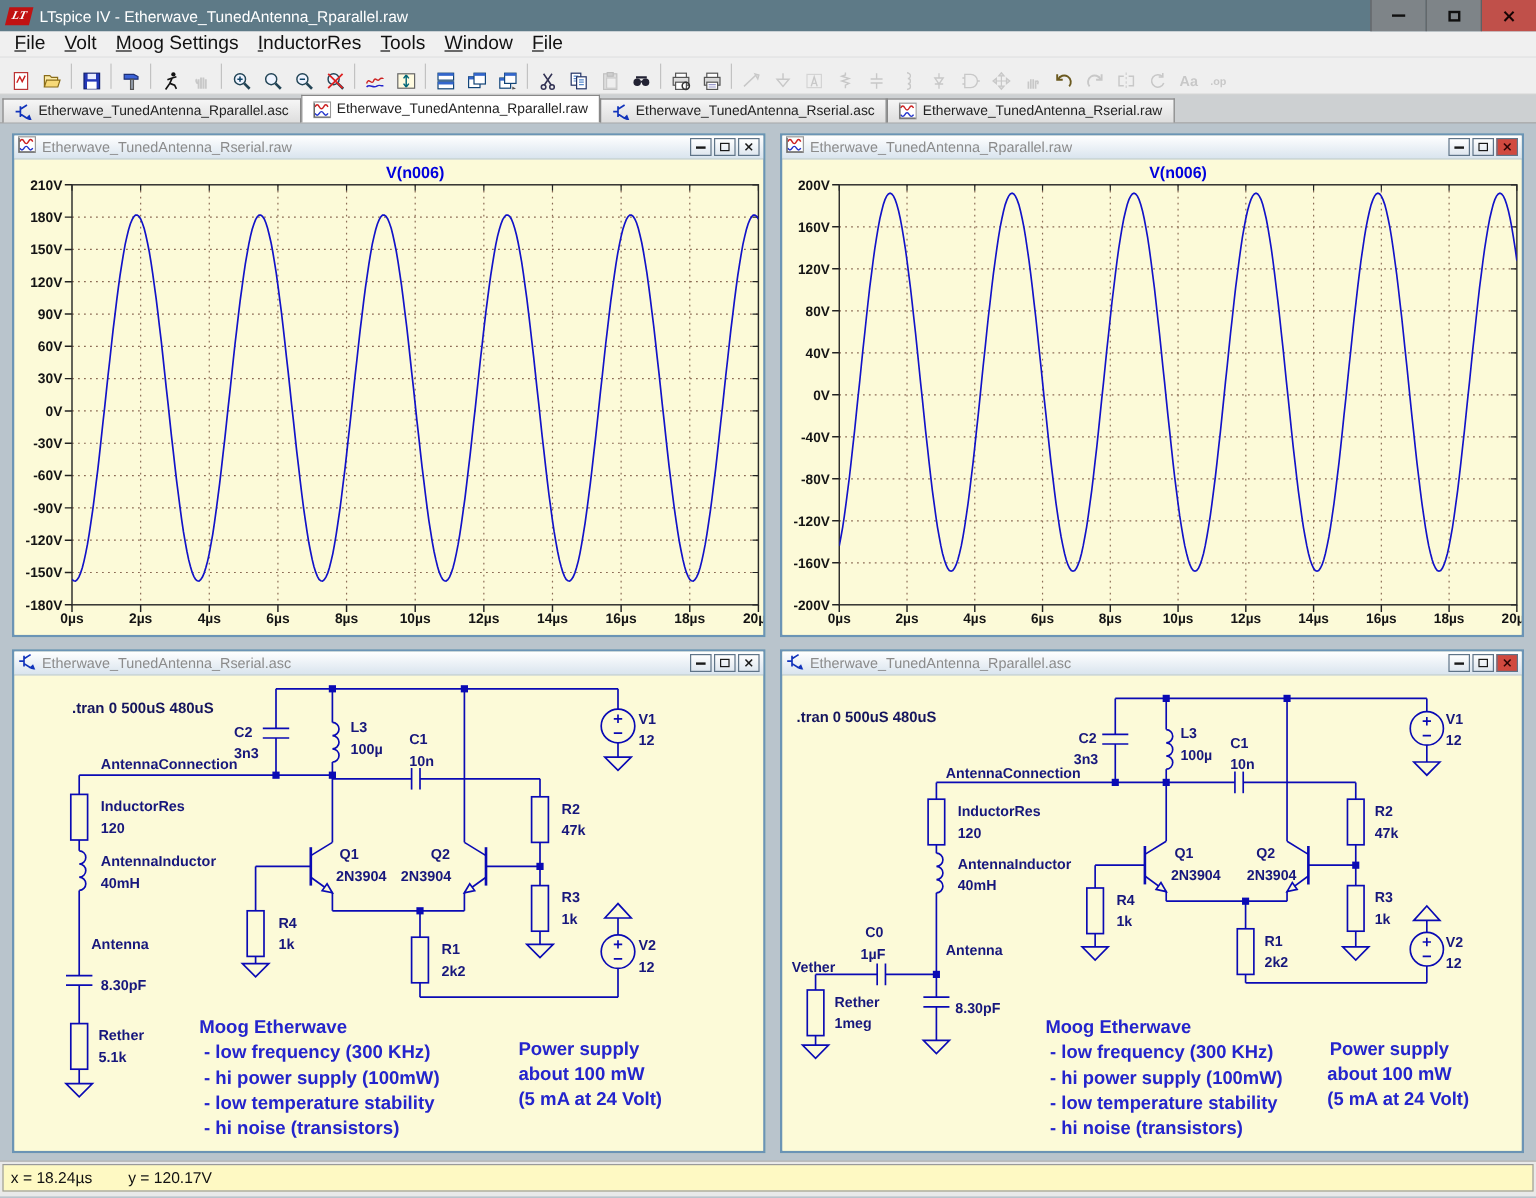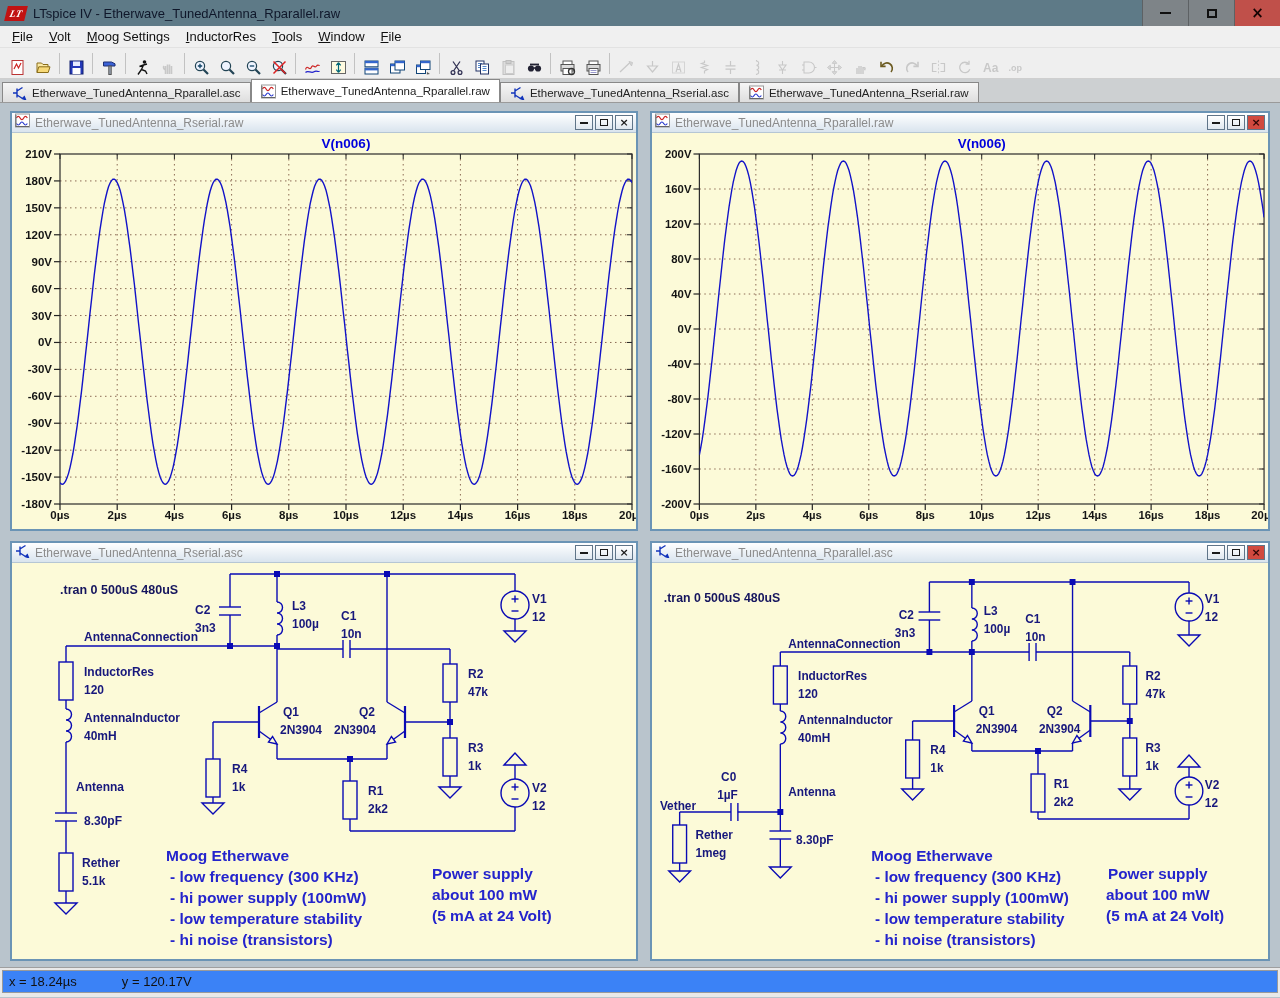--- a/index.html
+++ b/index.html
@@ -1,31 +1,31 @@
 <!DOCTYPE html>
 <html><head>
 <meta charset="utf-8">
 <style>
   * { box-sizing: border-box; margin:0; padding:0; }
   html,body { width:1280px; height:998px; overflow:hidden; font-family:"Liberation Sans",sans-serif; background:#b9c4cc;}
 
   
   #titlebar { height:26px; background:#5e7a87; display:flex; align-items:center; padding-left:6px; position:relative;}
   #lt-logo { width:20px; height:15px; background:#c11212; transform:skewX(-14deg); color:#fff; font:italic bold 10px "Liberation Serif",serif; display:flex; align-items:center; justify-content:center; margin-right:7px;}
-  #main-title { font-size:13px; color:#0f172a; }
+  #main-title { font-size:13px; color:#ffffff; }
   #main-controls { position:absolute; right:0; top:0; height:26px; display:flex;}
   .main-btn { width:46px; height:26px; background:#7e8488; border-left:1px solid #5d6164; display:flex; align-items:center; justify-content:center;}
   .main-btn .g-min { width:11px; height:2px; background:#101010;}
   .main-btn .g-max { width:10px; height:9px; border:2px solid #101010;}
   .main-btn.close { background:#c0504a;}
   .main-btn.close span { font:bold 15px "DejaVu Sans",sans-serif; color:#160404; line-height:1;}
 
   
   #menubar { height:22px; background:#f0f0f0; display:flex; align-items:center; padding-left:4px; border-bottom:1px solid #e2e2e2;}
-  .menu-item { display:inline-block; padding:2px 8px; font-size:13px; color:#111; }
+  .menu-item { display:inline-block; padding:2px 8px; font-size:16px; color:#111; }
   .menu-item::first-letter { text-decoration:underline; }
 
   
   #toolbar { height:31px; background:#efefef; display:flex; align-items:center; padding-left:4px; border-bottom:1px solid #cfcfcf;}
   .tb-btn { width:26px; height:26px; display:flex; align-items:flex-end; justify-content:center; }
   .tb-btn.disabled { opacity:.45; }
   .tb-sep { width:1px; height:21px; background:#c2c2c2; margin:0 3px; }
 
   
   #tabbar { height:24px; background:#cdd0d2; display:flex; align-items:flex-end; padding-left:2px; border-bottom:1px solid #9a9a9a;}
@@ -41,22 +41,22 @@
   .mdi-btn .g-min { width:8px; height:2px; background:#1a1a1a; }
   .mdi-btn .g-max { width:8px; height:7px; border:1.5px solid #1a1a1a; }
   .mdi-btn .g-x { font:bold 11px "DejaVu Sans",sans-serif; color:#1a1a1a; line-height:1;}
   .mdi-btn.red { background:#d1493f; }
   .mdi-btn.red .g-x { color:#2d0505; }
   .mdi-content { position:absolute; left:0; right:0; top:20px; bottom:0; }
   .mdi-content svg { display:block; width:100%; height:100%; }
 
   
   #statusbar { height:30px; background:#e9e9e9; padding:2px 2px; border-top:1px solid #9f9f9f;}
-  #status-field { height:23px; background:#3b82f6; border:1px solid #9a9a9a; font-size:13px; color:#111; display:flex; align-items:center; padding-left:6px;}
-  #status-y { margin-left:45px; }
+  #status-field { height:23px; background:#fef9c3; border:1px solid #9a9a9a; font-size:13px; color:#111; display:flex; align-items:center; padding-left:6px;}
+  #status-y { margin-left:30px; }
 
   
   .p-tick  { font:bold 11.5px "Liberation Sans",sans-serif; fill:#141414; }
   .p-title { font:bold 13.5px "Liberation Sans",sans-serif; fill:#0000dd; }
   .s-lbl   { font:bold 12px "Liberation Sans",sans-serif; fill:#17177c; }
   .s-dir   { font:bold 12.5px "Liberation Sans",sans-serif; fill:#15155e; }
   .s-note  { font:bold 15.5px "Liberation Sans",sans-serif; fill:#2424cc; }
 </style>
 </head>
 <body>

